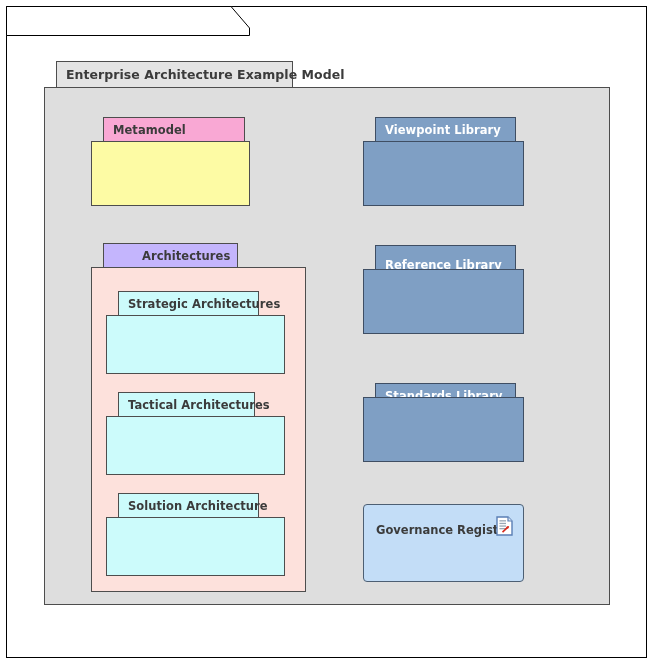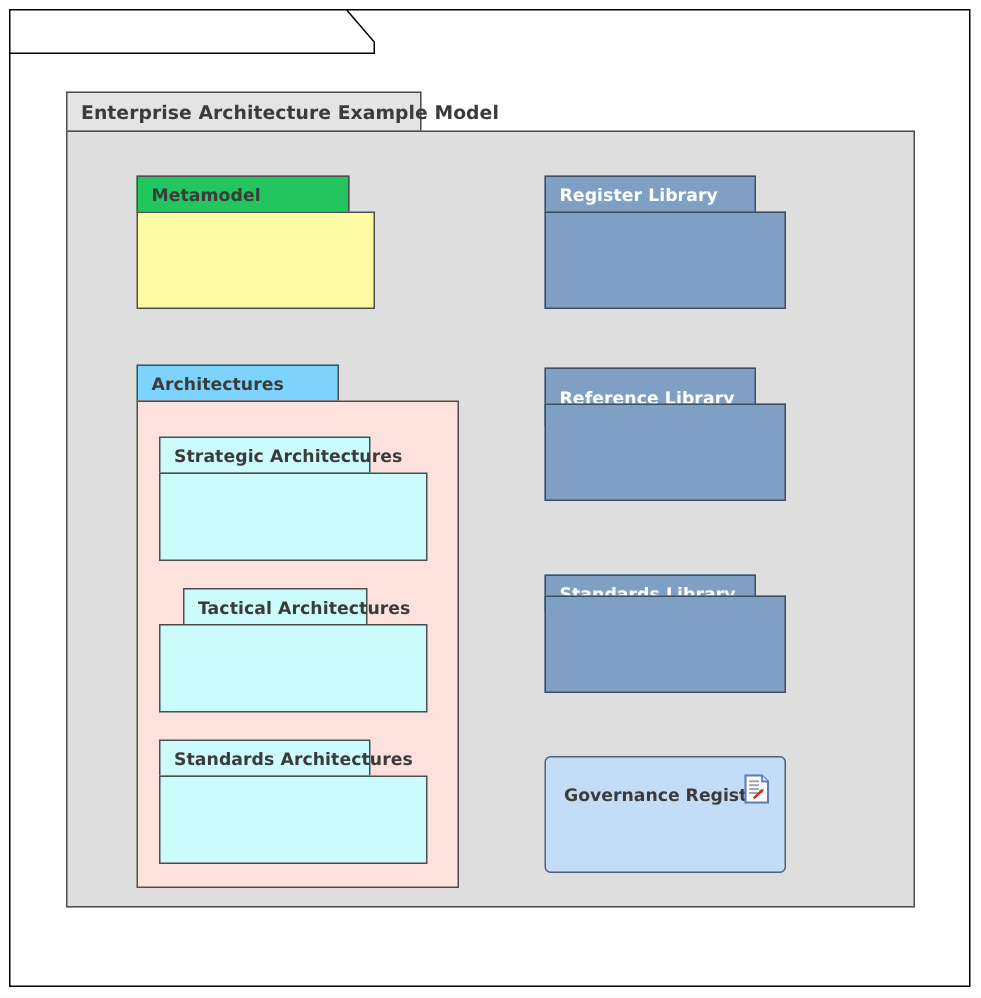--- a/index.html
+++ b/index.html
@@ -49,21 +49,21 @@
     white-space: nowrap;
     letter-spacing: 0.1px;
   }
 
   
   .pkg {
     position: absolute;
   }
   .pkg .tab {
     position: absolute;
-    left: 0;
+    left: 12px;
     top: 0;
     box-sizing: border-box;
     border: 1px solid #4d4d4d;
     display: flex;
     align-items: center;
   }
   .pkg .tab-label {
     padding-left: 9px;
     font-size: 11.5px;
     font-weight: bold;
@@ -88,26 +88,26 @@
   }
   .model-pkg .tab-label {
     color: #3b3b3b;
     font-size: 12.5px;
   }
   .model-pkg .body {
     background: #dedede;
   }
 
   
-  .pkg-yellow .tab { background: #22c55e; }
+  .pkg-yellow .tab { background: #f9a8d4; }
   .pkg-yellow .body { background: #fdfba4; }
   .pkg-yellow .tab-label { color: #3b3b3b; }
 
   
-  .pkg-pink .tab { background: #7dd3fc; }
+  .pkg-pink .tab { background: #c4b5fd; padding-left: 29px; }
   .pkg-pink .body { background: #fde1dc; }
   .pkg-pink .tab-label { color: #3b3b3b; }
 
   
   .pkg-cyan .tab { background: #ccfbfb; }
   .pkg-cyan .body { background: #ccfbfb; }
   .pkg-cyan .tab-label { color: #3b3b3b; }
 
   
   .pkg-blue .tab { background: #7f9fc4; border-color: #3f4e63; }
@@ -183,38 +183,38 @@
   <div class="pkg pkg-cyan" style="left:106px; top:291px;">
     <div class="shadow" style="left:4px; top:4px; width:179px; height:83px;"></div>
     <div class="tab" style="width:141px; height:25px;">
       <span class="tab-label">Strategic Architectures</span>
     </div>
     <div class="body" style="top:24px; width:179px; height:59px;"></div>
   </div>
 
   <div class="pkg pkg-cyan" style="left:106px; top:392px;">
     <div class="shadow" style="left:4px; top:4px; width:179px; height:83px;"></div>
-    <div class="tab" style="width:123px; height:25px;margin-left:16px;">
+    <div class="tab" style="width:137px; height:25px;">
       <span class="tab-label">Tactical Architectures</span>
     </div>
     <div class="body" style="top:24px; width:179px; height:59px;"></div>
   </div>
 
   <div class="pkg pkg-cyan" style="left:106px; top:493px;">
     <div class="shadow" style="left:4px; top:4px; width:179px; height:83px;"></div>
     <div class="tab" style="width:141px; height:25px;">
-      <span class="tab-label">Standards Architectures</span>
+      <span class="tab-label">Solution Architecture</span>
     </div>
     <div class="body" style="top:24px; width:179px; height:59px;"></div>
   </div>
 
   <div class="pkg pkg-blue" style="left:363px; top:117px;">
     <div class="shadow" style="left:4px; top:4px; width:161px; height:89px;"></div>
     <div class="tab" style="width:141px; height:25px;">
-      <span class="tab-label">Register Library</span>
+      <span class="tab-label">Viewpoint Library</span>
     </div>
     <div class="body" style="top:24px; width:161px; height:65px;"></div>
   </div>
 
   <div class="pkg pkg-blue" style="left:363px; top:245px;">
     <div class="shadow" style="left:4px; top:4px; width:161px; height:89px;"></div>
     <div class="tab" style="width:141px; height:39px;">
       <span class="tab-label">Reference Library</span>
     </div>
     <div class="body" style="top:24px; width:161px; height:65px;"></div>

